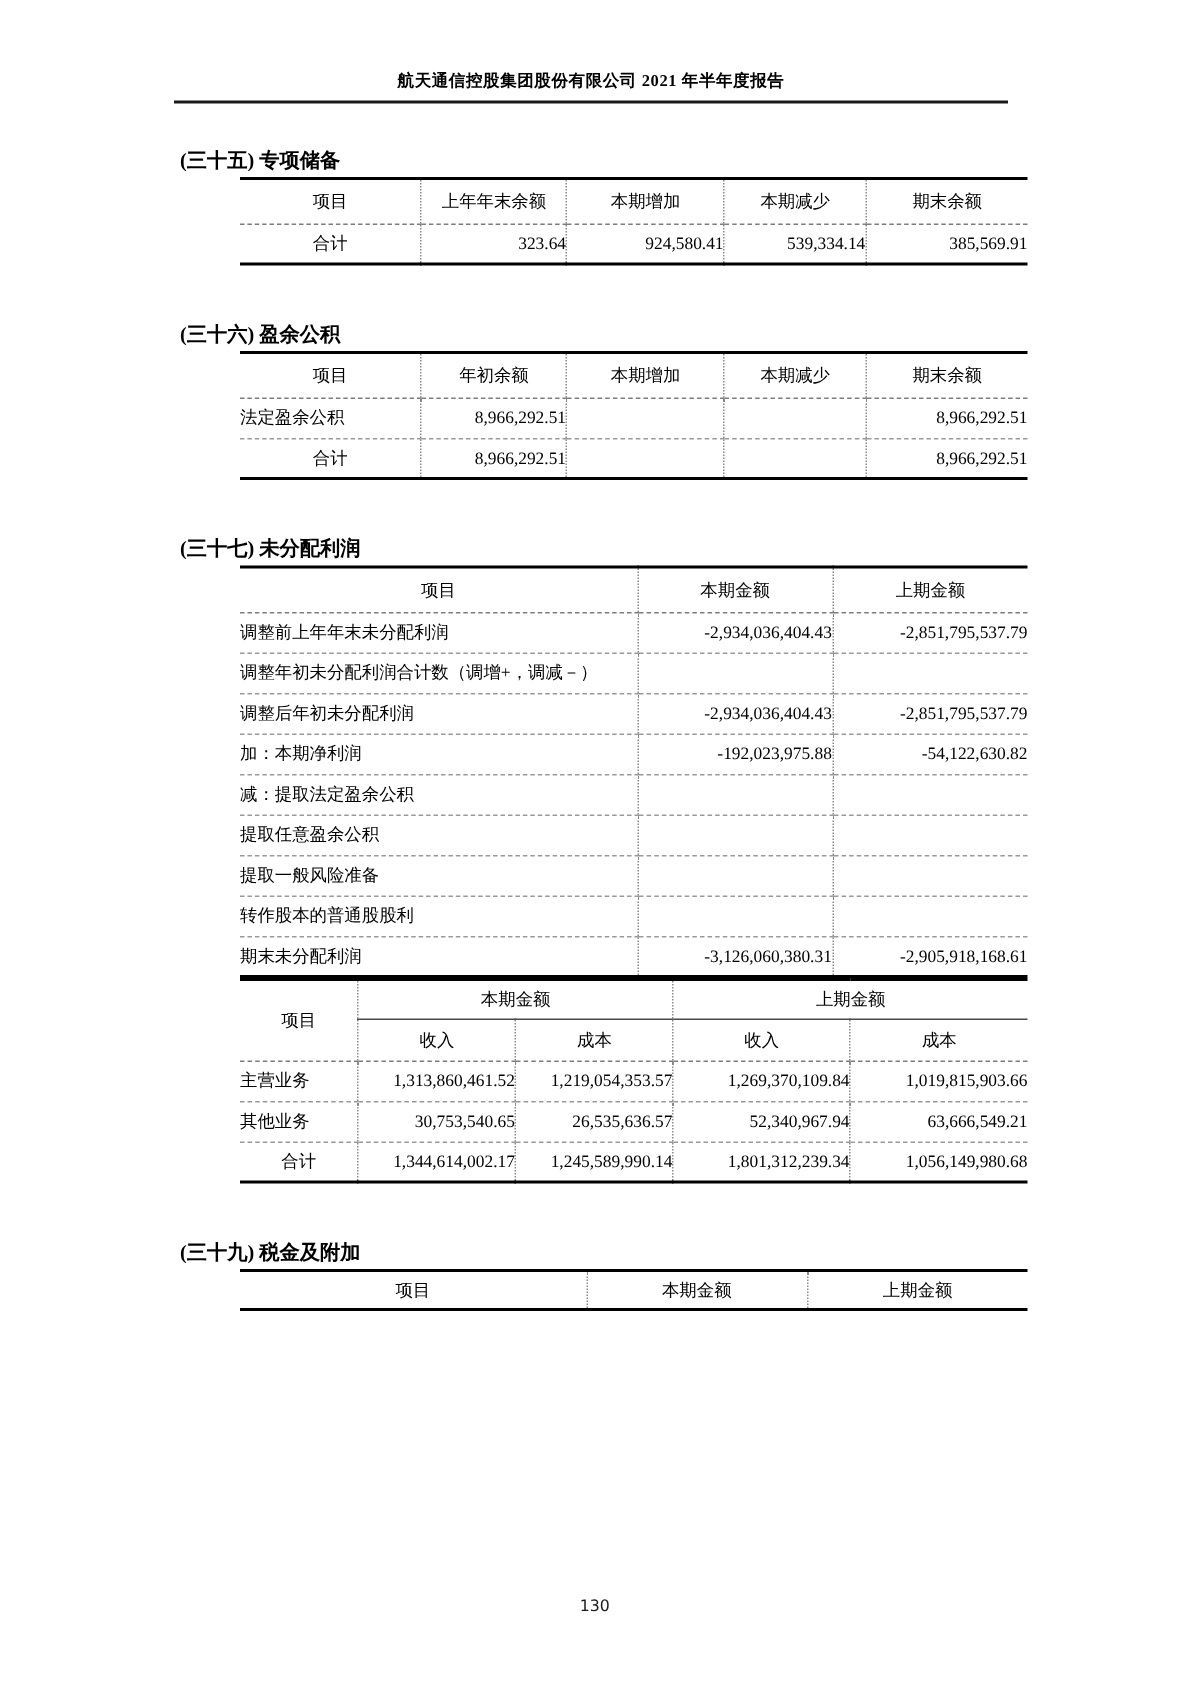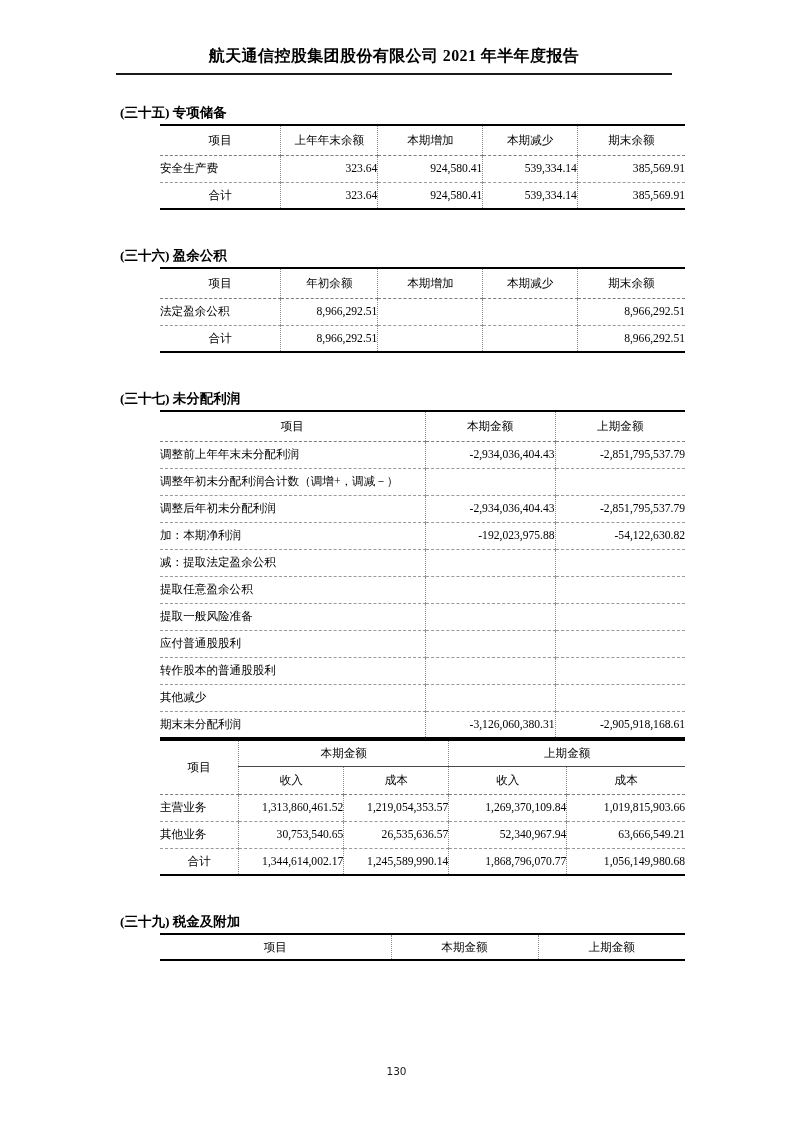--- a/index.html
+++ b/index.html
@@ -5,21 +5,21 @@
   * { box-sizing: border-box; }
   html, body { margin: 0; padding: 0; background: #ffffff; }
   .page {
     width: 793px; height: 1122px; position: relative; overflow: hidden;
     background: #ffffff; color: #000;
     font-family: "Liberation Serif", "DejaVu Serif", serif;
   }
   .doc-header {
     margin: 46px 121px 0 116px;
     text-align: center;
-    font-size: 16px; font-weight: bold; letter-spacing: 0.4px;
+    font-size: 11px; font-weight: bold; letter-spacing: 0.4px;
     padding-bottom: 6px;
     border-bottom: 2.2px solid #1a1a1a;
   }
   .content { padding: 0 108px 15px 120px; }
   .sec-heading {
     font-size: 13.5px; font-weight: bold;
     margin: 29px 0 2px 0;
   }
   .sec-heading.later { margin-top: 37px; }
   .fin-table {
@@ -80,27 +80,20 @@
           <tr>
             <th>项目</th>
             <th>上年年末余额</th>
             <th>本期增加</th>
             <th>本期减少</th>
             <th>期末余额</th>
           </tr>
         </thead>
         <tbody>
           <tr>
-            <td class="lbl">安全生产费</td>
-            <td class="num">323.64</td>
-            <td class="num">924,580.41</td>
-            <td class="num">539,334.14</td>
-            <td class="num">385,569.91</td>
-          </tr>
-          <tr>
             <td class="lbl total">合计</td>
             <td class="num">323.64</td>
             <td class="num">924,580.41</td>
             <td class="num">539,334.14</td>
             <td class="num">385,569.91</td>
           </tr>
         </tbody>
       </table>
     </div>
 
@@ -187,31 +180,21 @@
             <td class="lbl">提取任意盈余公积</td>
             <td class="num"></td>
             <td class="num"></td>
           </tr>
           <tr>
             <td class="lbl">提取一般风险准备</td>
             <td class="num"></td>
             <td class="num"></td>
           </tr>
           <tr>
-            <td class="lbl">应付普通股股利</td>
-            <td class="num"></td>
-            <td class="num"></td>
-          </tr>
-          <tr>
             <td class="lbl">转作股本的普通股股利</td>
-            <td class="num"></td>
-            <td class="num"></td>
-          </tr>
-          <tr>
-            <td class="lbl">其他减少</td>
             <td class="num"></td>
             <td class="num"></td>
           </tr>
           <tr>
             <td class="lbl">期末未分配利润</td>
             <td class="num">-3,126,060,380.31</td>
             <td class="num">-2,905,918,168.61</td>
           </tr>
         </tbody>
       </table>
@@ -251,21 +234,21 @@
             <td class="lbl">其他业务</td>
             <td class="num">30,753,540.65</td>
             <td class="num">26,535,636.57</td>
             <td class="num">52,340,967.94</td>
             <td class="num">63,666,549.21</td>
           </tr>
           <tr>
             <td class="lbl total">合计</td>
             <td class="num">1,344,614,002.17</td>
             <td class="num">1,245,589,990.14</td>
-            <td class="num">1,868,796,070.77</td>
+            <td class="num">1,801,312,239.34</td>
             <td class="num">1,056,149,980.68</td>
           </tr>
         </tbody>
       </table>
     </div>
 
     <div>
       <div class="sec-heading later">(三十九) 税金及附加</div>
       <table class="fin-table t39">
         <colgroup>

